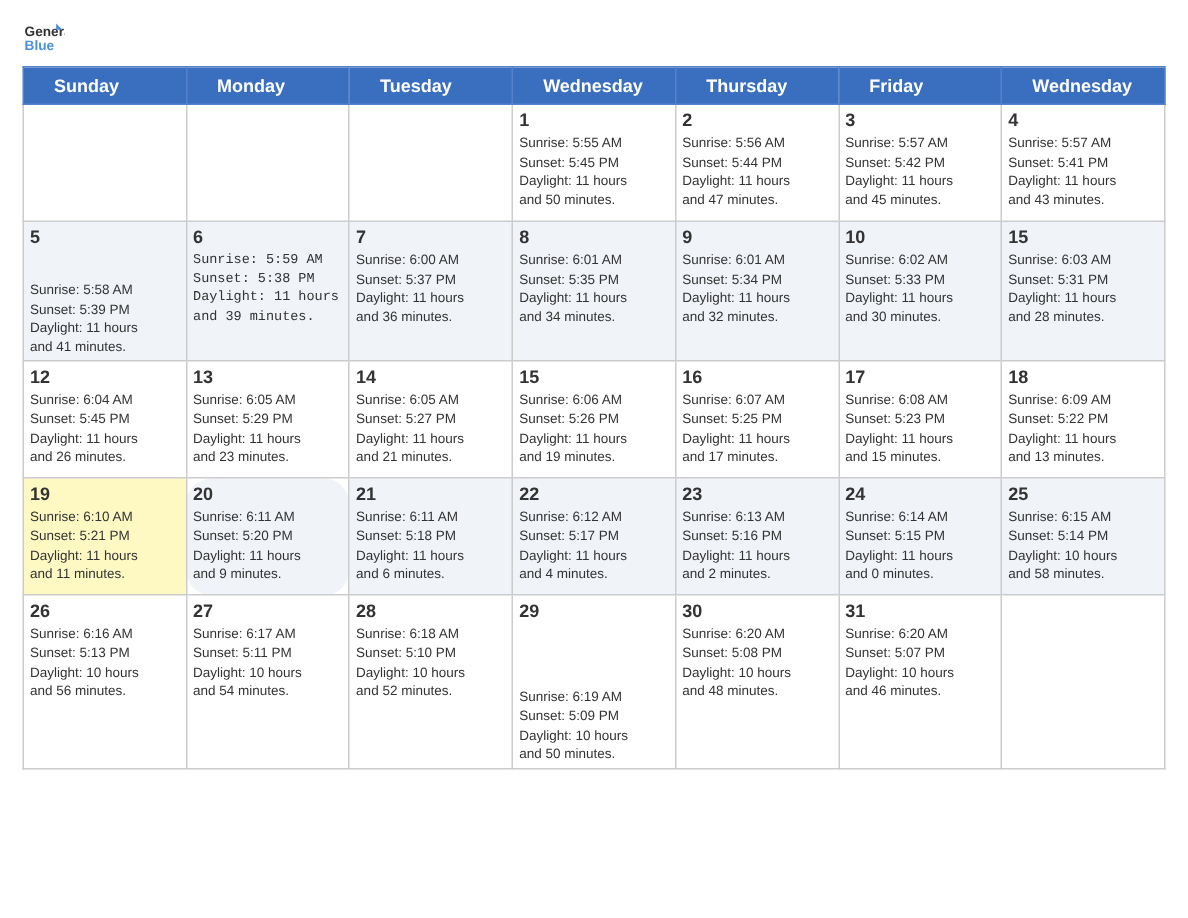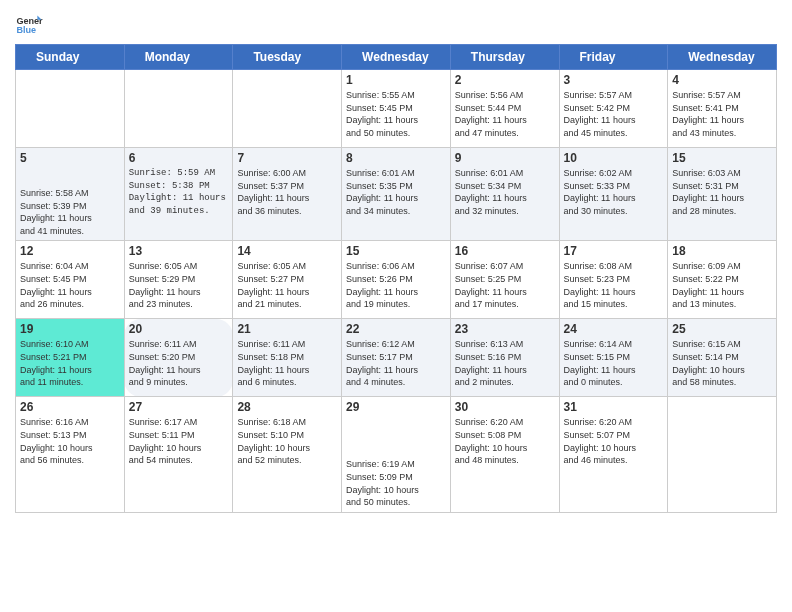--- a/index.html
+++ b/index.html
@@ -245,21 +245,21 @@
           </td>
           <td>
             <span class="day-num">18</span>
             <div class="day-info" style="white-space: pre-line;">Sunrise: 6:09 AM
 Sunset: 5:22 PM
 Daylight: 11 hours
 and 13 minutes.</div>
           </td>
         </tr>
         <tr>
-          <td style="background: #5eead4;">
+          <td style="background: #fef9c3;">
             <span class="day-num">19</span>
             <div class="day-info" style="white-space: pre-line;">Sunrise: 6:10 AM
 Sunset: 5:21 PM
 Daylight: 11 hours
 and 11 minutes.</div>
           </td>
           <td style="background: rgb(240, 243, 248); border-radius: 17px;">
             <span class="day-num">20</span>
             <div class="day-info" style="white-space: pre-line;">Sunrise: 6:11 AM
 Sunset: 5:20 PM

